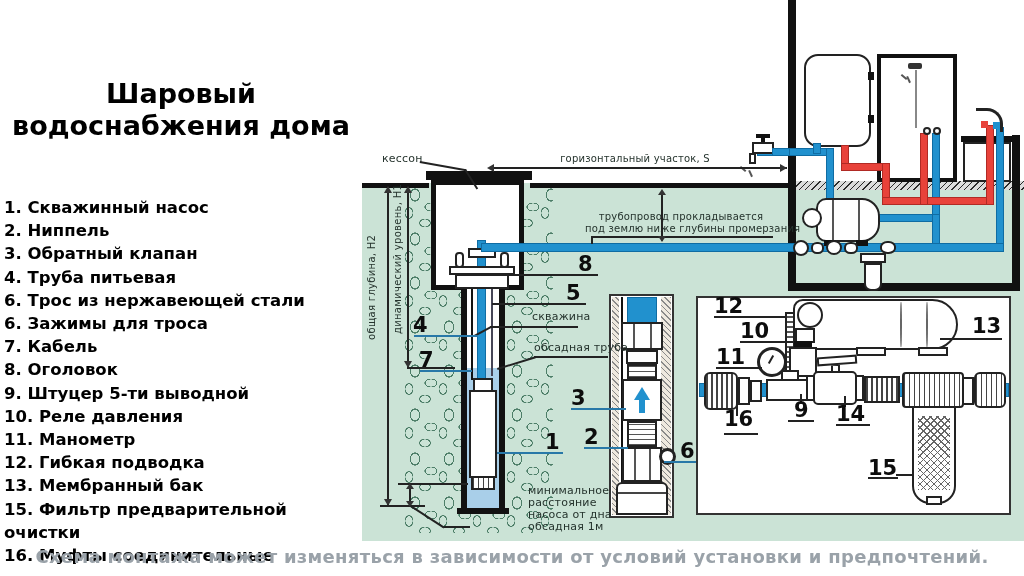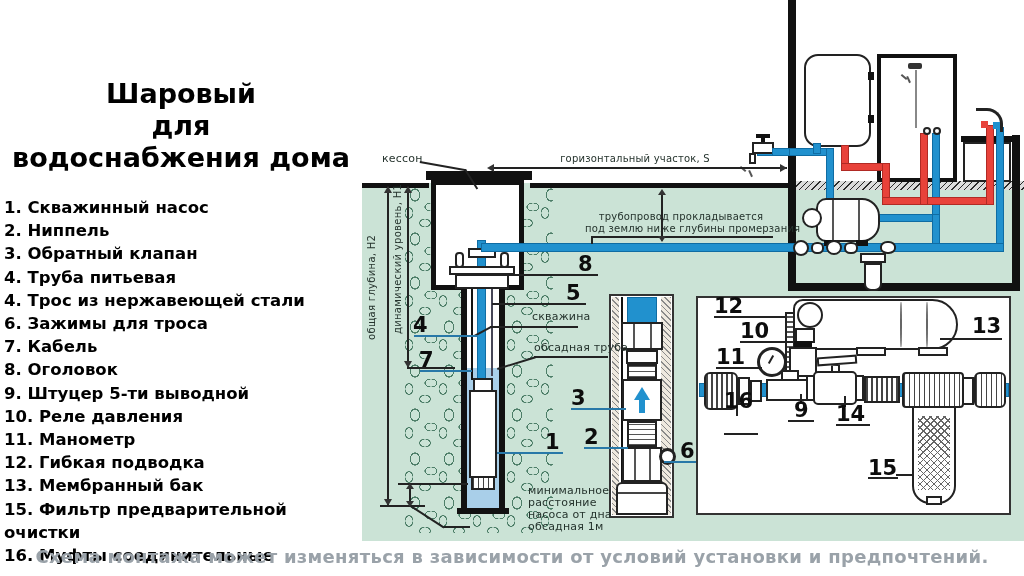--- a/index.html
+++ b/index.html
@@ -44,29 +44,28 @@
   .caption{position:absolute;left:0;top:546px;width:1024px;text-align:center;font-weight:bold;
     font-size:18px;color:#9aa2a9;letter-spacing:.3px}
 </style>
 </head>
 <body>
 
 <div id="stage">
 
   <div class="title">
     <div>Шаровый</div>
-    <div>для</div>
     <div>водоснабжения дома</div>
   </div>
   <div class="legend">
     <div>1. Скважинный насос</div>
     <div>2. Ниппель</div>
     <div>3. Обратный клапан</div>
     <div>4. Труба питьевая</div>
-    <div>4. Трос из нержавеющей стали</div>
+    <div>6. Трос из нержавеющей стали</div>
     <div>6. Зажимы для троса</div>
     <div>7. Кабель</div>
     <div>8. Оголовок</div>
     <div>9. Штуцер 5-ти выводной</div>
     <div>10. Реле давления</div>
     <div>11. Манометр</div>
     <div>12. Гибкая подводка</div>
     <div>13. Мембранный бак</div>
     <div>15. Фильтр предварительной очистки</div>
     <div>16. Муфты соединительные</div>
@@ -295,18 +294,18 @@
   <div class="ln" style="left:940px;top:338px;width:62px"></div>
   <div class="num" style="left:972px;top:316px">13</div>
   <div class="vln" style="left:800px;top:394px;height:10px;background:#222"></div>
   <div class="ln" style="left:788px;top:420px;width:26px"></div>
   <div class="num" style="left:794px;top:400px">9</div>
   <div class="vln" style="left:844px;top:396px;height:11px;background:#222"></div>
   <div class="ln" style="left:836px;top:424px;width:34px"></div>
   <div class="num" style="left:836px;top:404px">14</div>
   <div class="vln" style="left:736px;top:400px;height:16px;background:#222"></div>
   <div class="ln" style="left:724px;top:433px;width:34px"></div>
-  <div class="num" style="left:724px;top:391px">16</div>
+  <div class="num" style="left:724px;top:409px">16</div>
   <div class="ln" style="left:868px;top:477px;width:30px"></div>
   <div class="ln" style="left:896px;top:474px;width:18px"></div>
   <div class="num" style="left:868px;top:458px">15</div>
 
 </div>
 
 </body></html>

